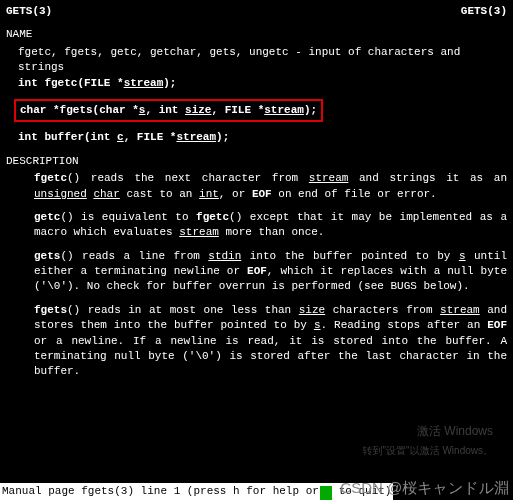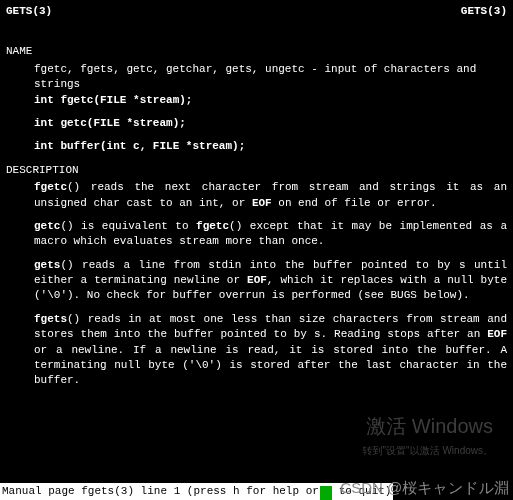--- a/index.html
+++ b/index.html
@@ -15,34 +15,34 @@
     overflow: hidden;
     position: relative;
   }
   .page {
     padding: 4px 6px;
   }
   .header-line {
     display: flex;
     justify-content: space-between;
     font-weight: bold;
-    margin-bottom: 25px;
+    margin-bottom: 8px;
   }
   .section-title {
     font-weight: normal;
     margin-top: 6px;
     margin-bottom: 2px;
   }
-  .indent1 { margin-left: 28px; }
+  .indent1 { margin-left: 12px; }
   .indent2 { margin-left: 28px; }
   .synopsis-line {
     font-weight: bold;
     margin-bottom: 8px;
   }
-  .u { }
+  .u { text-decoration: underline; }
   .highlight-box {
     border: 2px solid #d00;
     padding: 2px 4px;
     display: inline-block;
     margin-left: -4px;
   }
   .desc-para {
     margin-bottom: 8px;
     text-align: justify;
   }
@@ -53,21 +53,21 @@
     background: #fff;
     color: #000;
     padding: 1px 2px;
     font-size: 11px;
   }
   .watermark1 {
     position: absolute;
     right: 20px;
     bottom: 60px;
     color: #666;
-    font-size: 20px;
+    font-size: 12px;
     font-family: "Segoe UI", sans-serif;
     opacity: 0.6;
     pointer-events: none;
   }
   .watermark2 {
     position: absolute;
     right: 20px;
     bottom: 42px;
     color: #666;
     font-size: 10px;
@@ -100,22 +100,22 @@
     <span>GETS(3)</span>
     <span>GETS(3)</span>
   </div>
 
   <div class="section-title">NAME</div>
   <div class="indent1">fgetc, fgets, getc, getchar, gets, ungetc - input of characters and strings</div>
 
 
   <div class="indent1 synopsis-line"><span>int fgetc(FILE *</span><span class="u">stream</span><span>);</span></div>
 
+  <div class="indent1 synopsis-line"><span class="highlight-box"><span>char *fgets(char *</span><span class="u">s</span><span>, int </span><span class="u">size</span><span>, FILE *</span><span class="u">stream</span><span>);</span></span></div>
 
-  <div class="indent1 synopsis-line"><span>int getc(FILE *</span><span class="u">stream</span><span>);</span></div>
 
 
 
   <div class="indent1 synopsis-line"><span>int buffer(int </span><span class="u">c</span><span>, FILE *</span><span class="u">stream</span><span>);</span></div>
 
   <div class="section-title">DESCRIPTION</div>
 
   <div class="indent2 desc-para"><b>fgetc</b><span>()  reads  the next character from </span><span class="u">stream</span><span> and strings it as an </span><span class="u">unsigned</span><span>  </span><span class="u">char</span><span> cast to an </span><span class="u">int</span><span>, or </span><b>EOF</b><span> on end of file or error.</span></div>
 
   <div class="indent2 desc-para"><b>getc</b><span>() is equivalent to </span><b>fgetc</b><span>() except that it may  be  implemented  as  a  macro which evaluates </span><span class="u">stream</span><span> more than once.</span></div>

